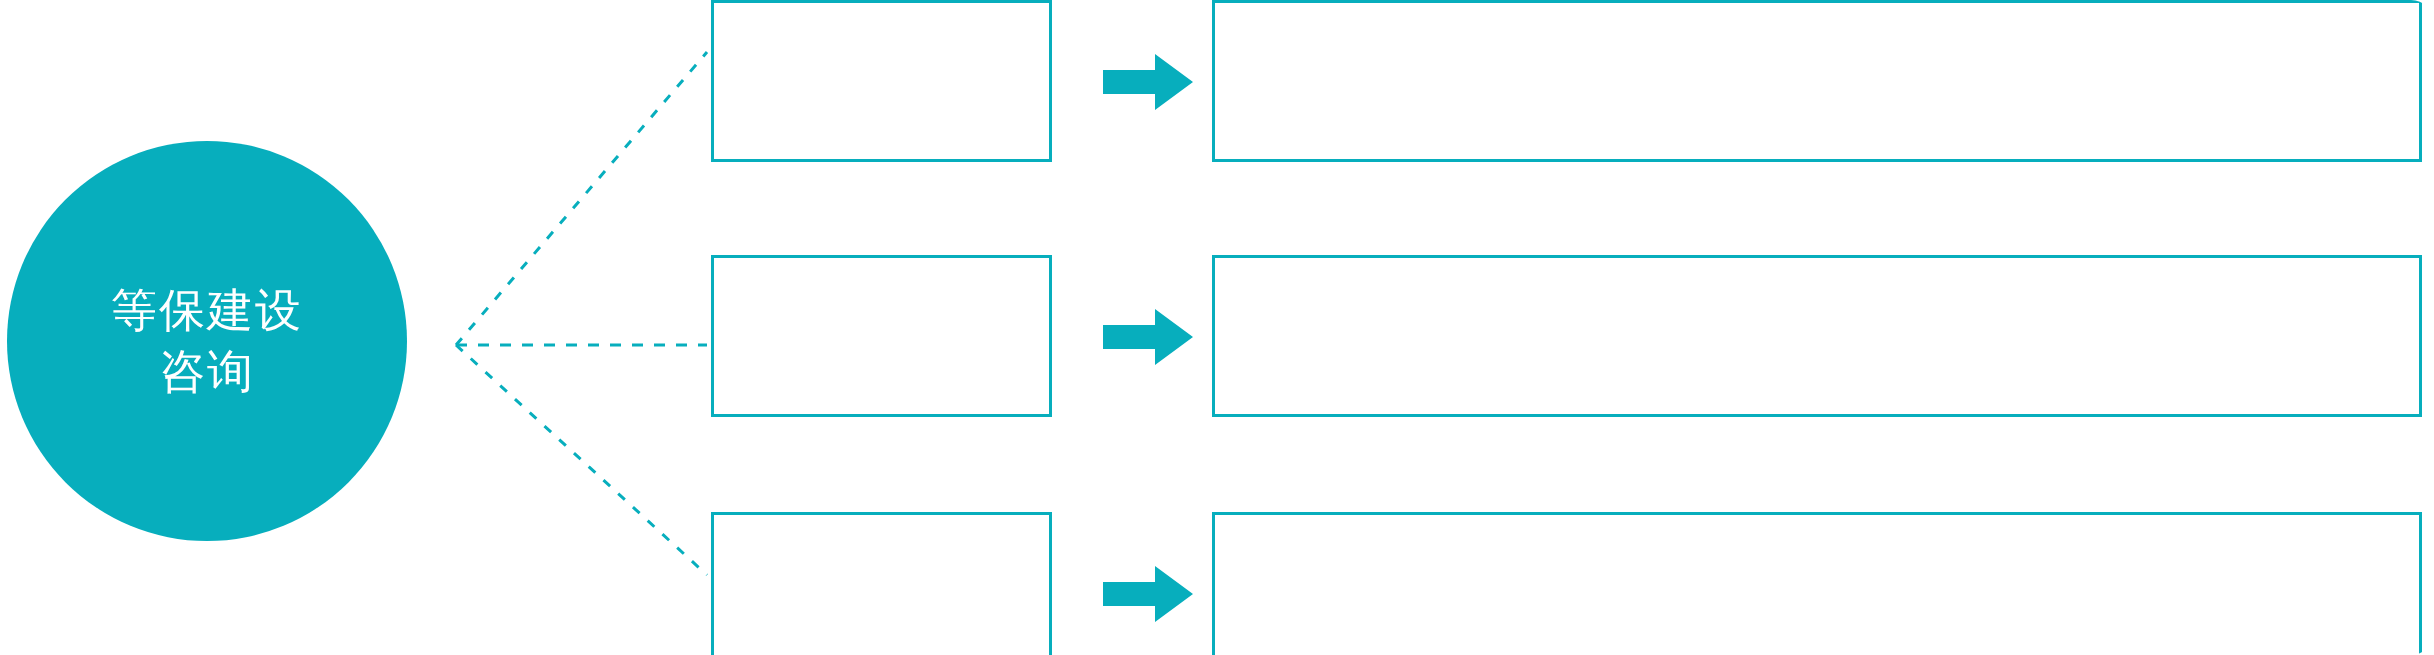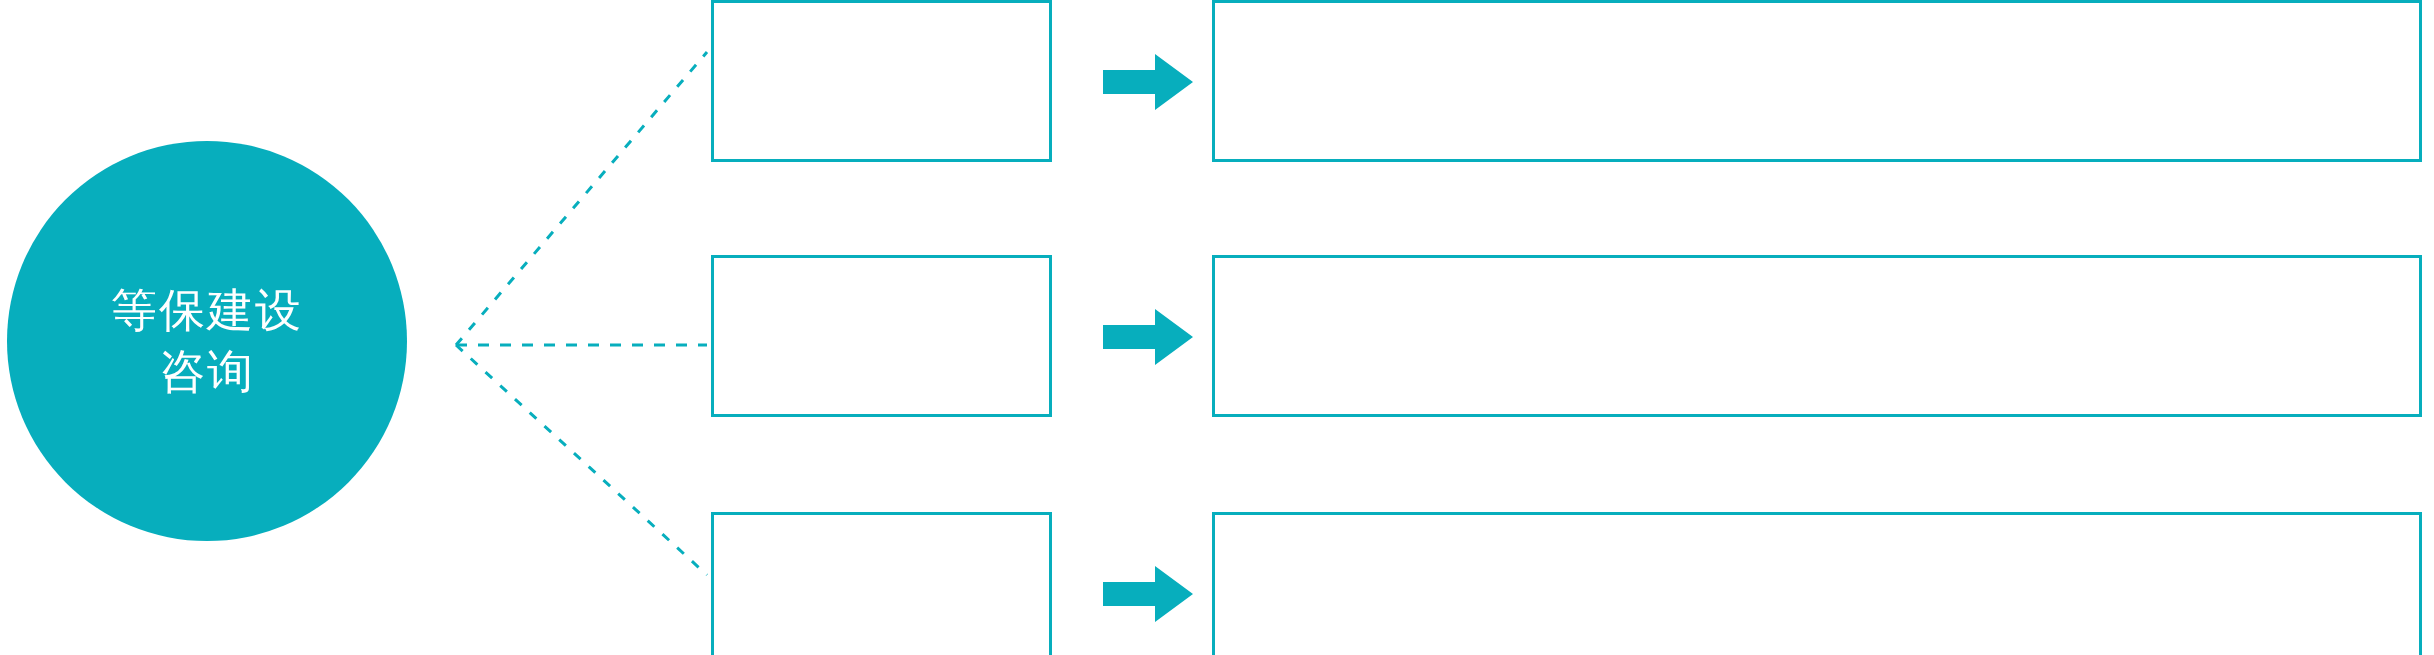--- a/index.html
+++ b/index.html
@@ -11,20 +11,21 @@
   body {
     font-family: "Liberation Sans", "DejaVu Sans", sans-serif;
   }
 
   #diagram-root {
     position: relative;
     width: 2434px;
     height: 655px;
     background: #ffffff;
     overflow: hidden;
+    border-radius: 23px;
   }
 
   
   #connector-layer {
     position: absolute;
     left: 0;
     top: 0;
     width: 2434px;
     height: 655px;
     pointer-events: none;

